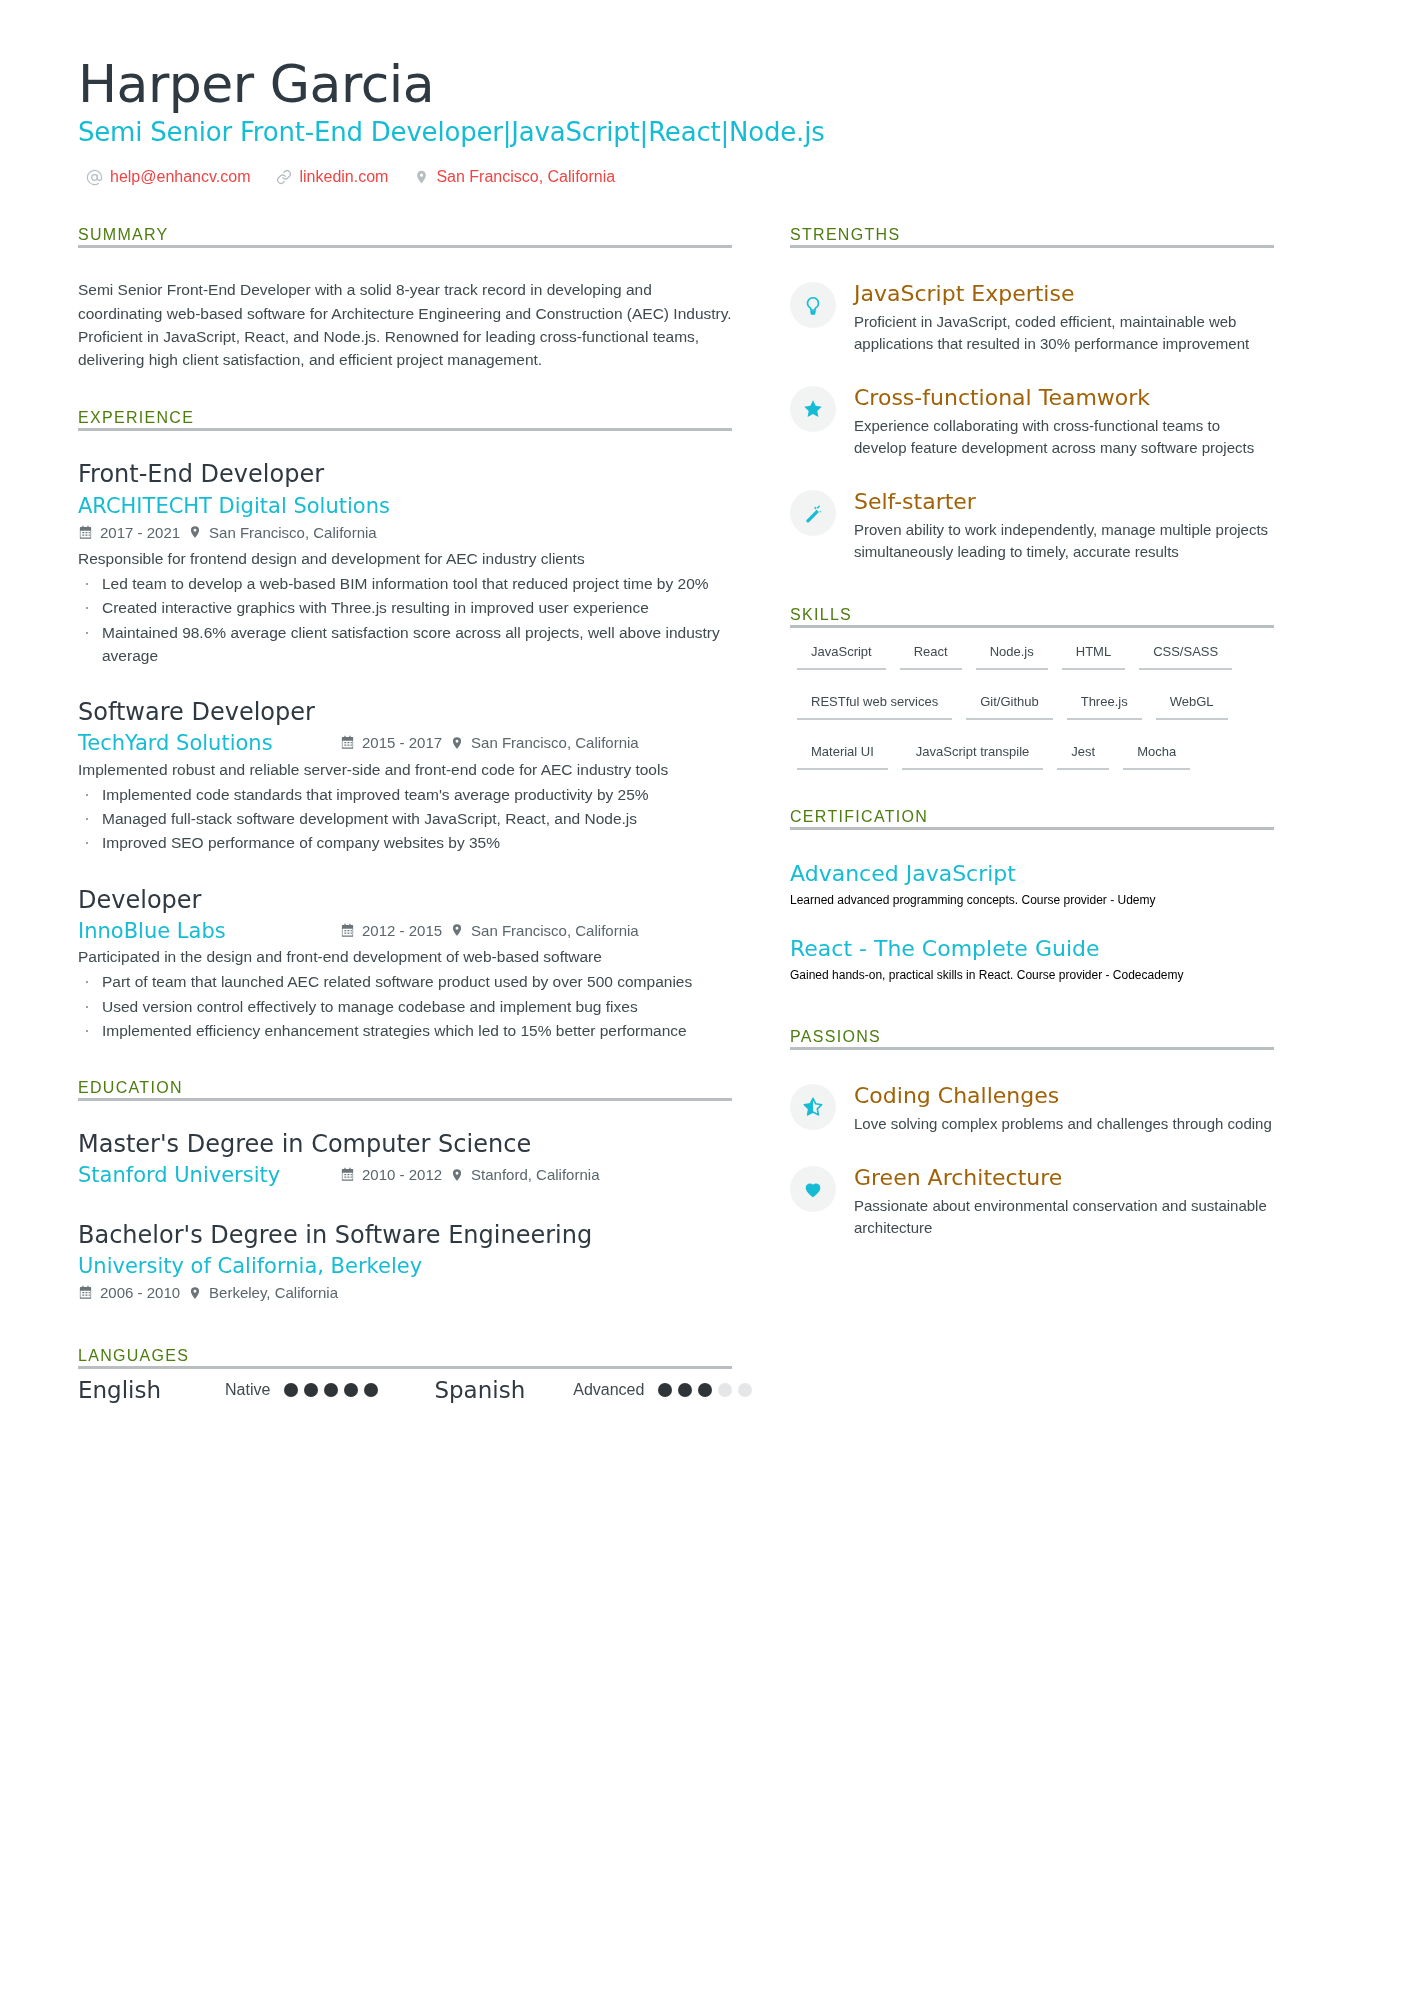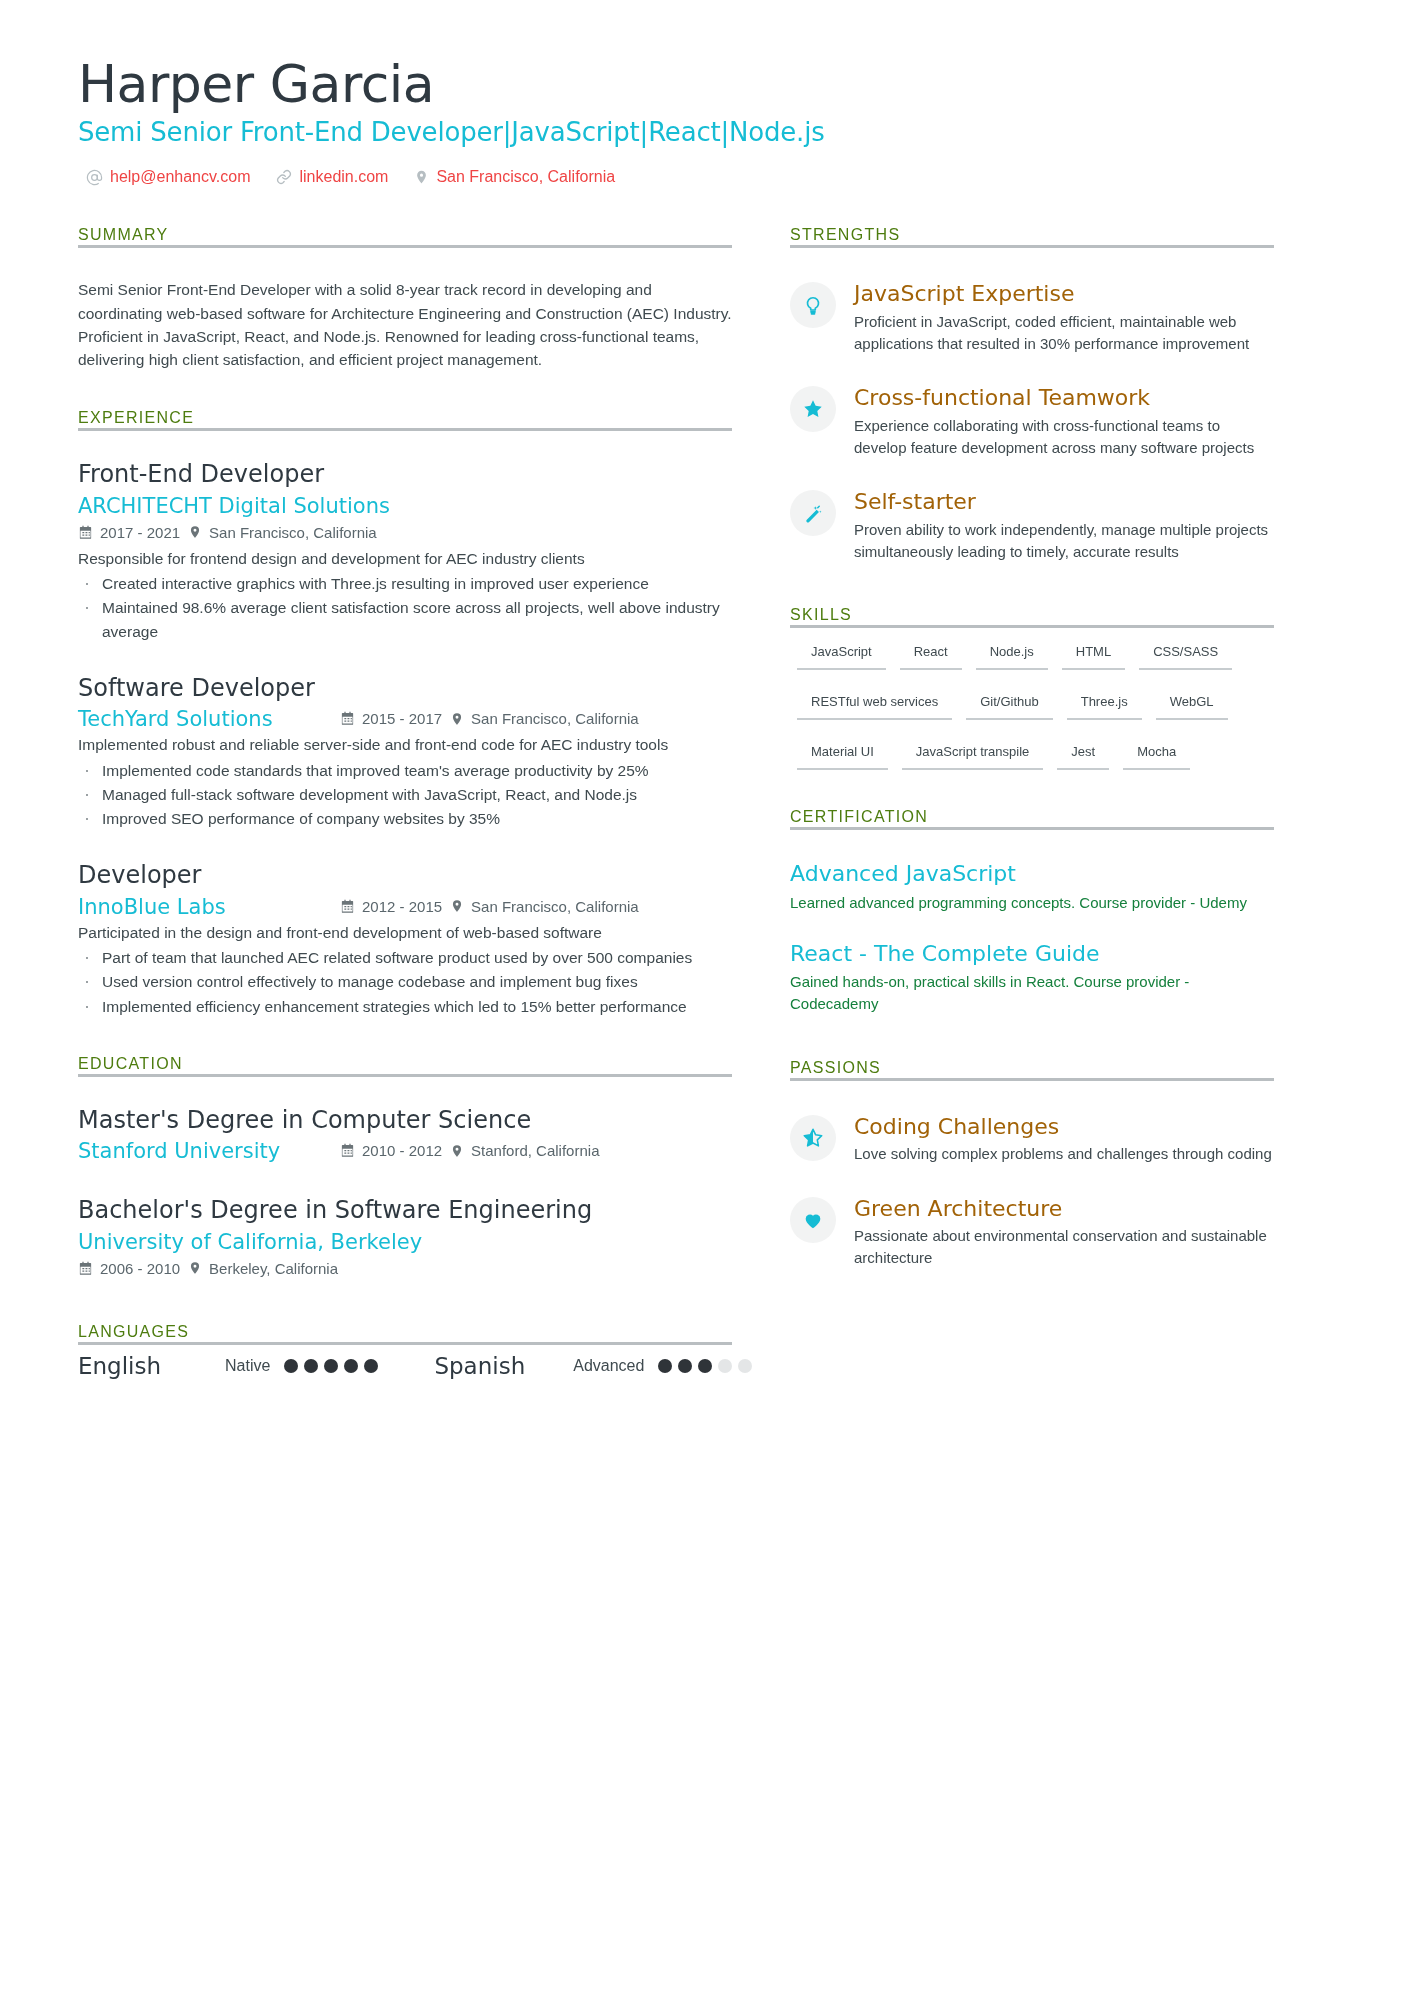--- a/index.html
+++ b/index.html
@@ -93,21 +93,21 @@
     border-bottom: 2px solid #c7cccf; margin: 0 7px 18px 7px; white-space: nowrap;
   }
 
   
   .cert { margin-bottom: 26px; }
   .cert:last-child { margin-bottom: 0; }
   .cert-title {
     font-family: "DejaVu Sans", sans-serif;
     font-size: 22px; color: #16bcd4; font-weight: 400; line-height: 1.25; margin-bottom: 4px;
   }
-  .cert-text { font-size: 15px; line-height: 1.45; color: #15803d; }
+  .cert-text { font-size: 12px; line-height: 1.45; color: #000000; }
 
   
   .langs { display: flex; align-items: flex-end; }
   .lang-block { display: flex; align-items: center; }
   .lang-name { font-family: "DejaVu Sans", sans-serif; font-size: 23px; color: #2f3941; }
   .lang-level { font-size: 16px; color: #3f4a4f; margin-left: 0; }
   .dots { display: flex; gap: 6px; align-items: center; margin-left: 14px; }
   .dot { width: 14px; height: 14px; border-radius: 50%; background: #e4e6e7; }
   .dot.on { background: #2f3439; }
 </style>
@@ -188,20 +188,21 @@
                 <span class="ic">
                   <svg width="14" height="16" viewBox="0 0 24 24" fill="currentColor">
                     <path d="M12 2a7 7 0 0 0-7 7c0 5 7 13 7 13s7-8 7-13a7 7 0 0 0-7-7zm0 9.5A2.5 2.5 0 1 1 12 6.5a2.5 2.5 0 0 1 0 5z"></path>
                   </svg>
                 </span>
                 <span>San Francisco, California</span>
               </span>
             </div>
             <div class="desc">Responsible for frontend design and development for AEC industry clients</div>
             <ul class="bullets">
+              <li>Led team to develop a web-based BIM information tool that reduced project time by 20%</li>
               <li>Created interactive graphics with Three.js resulting in improved user experience</li>
               <li>Maintained 98.6% average client satisfaction score across all projects, well above industry average</li>
             </ul>
           </div>
           <div class="entry">
             <div class="entry-title">Software Developer</div>
             <div class="org-line">
               <div class="entry-org">TechYard Solutions</div>
               <div class="meta-row">
                 <span class="meta">

